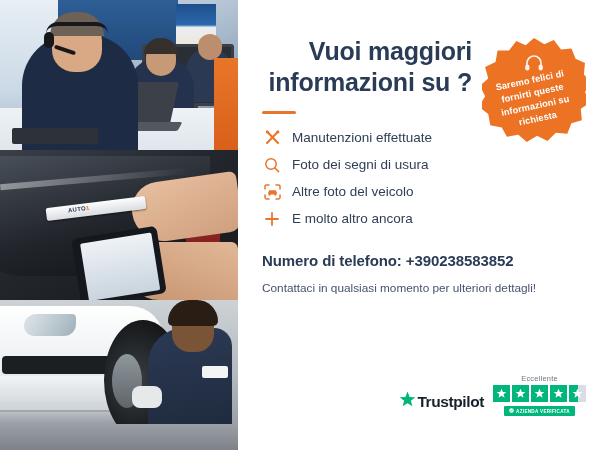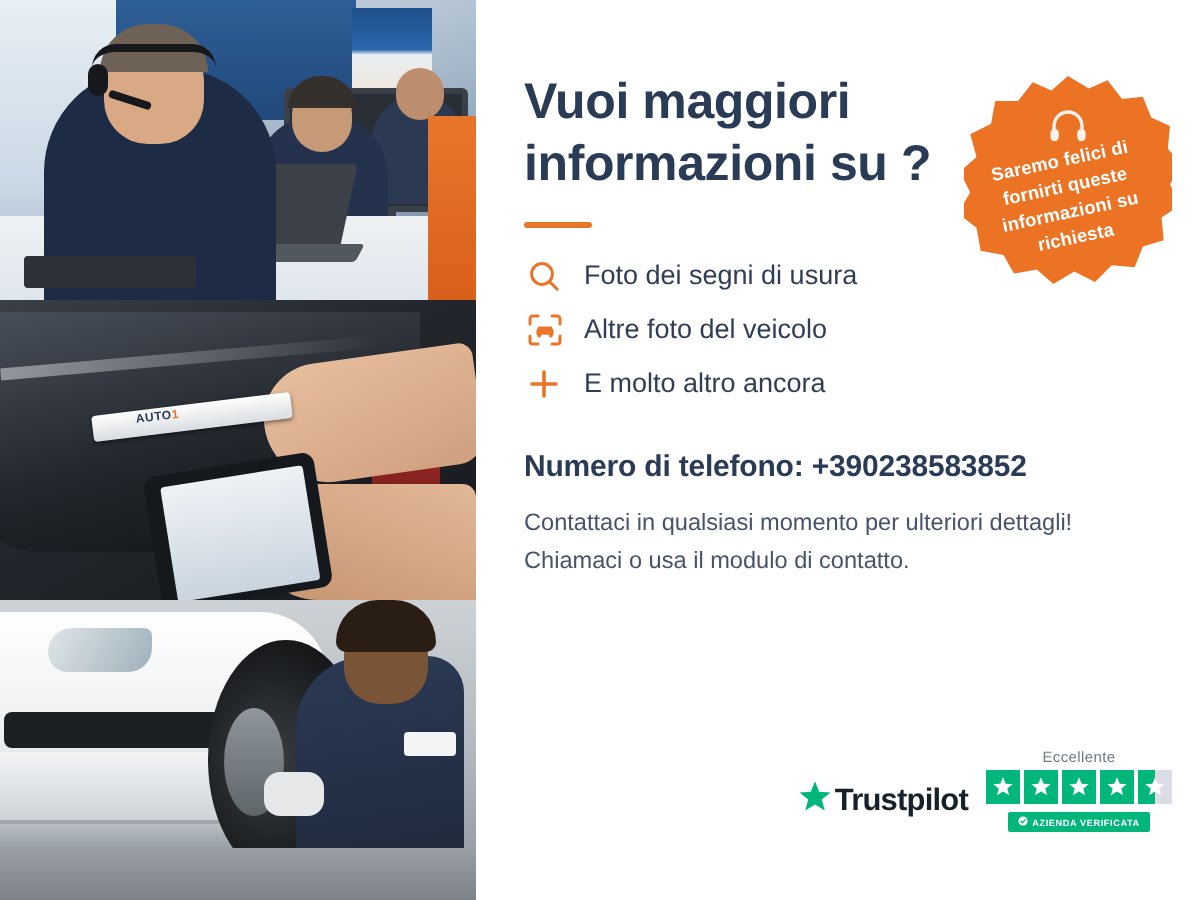--- a/index.html
+++ b/index.html
@@ -110,21 +110,21 @@
   .p3 .patch { position:absolute; right:10px; top:66px; width:26px; height:12px;
     background:#f2f4f5; border-radius:2px; }
   .p3 .bench { position:absolute; left:0; bottom:0; width:238px; height:26px;
     background:linear-gradient(180deg,#9aa0a5,#7c8287); }
   .p3 .lift { position:absolute; left:0; bottom:24px; width:120px; height:14px;
     background:linear-gradient(180deg,#b9bfc4,#939a9f); }
 
   
   .panel { flex:1; position:relative; background:#fff; padding:36px 0 0 24px; }
   .headline { font-size:25px; line-height:1.22; font-weight:700; color:#2a3b56;
-    letter-spacing:-.2px; max-width:210px; }
+    letter-spacing:-.2px; max-width:210px;text-align:right; }
   .rule { width:34px; height:3px; background:#e8762a; margin:14px 0 10px 0; border-radius:2px; }
 
   .list { list-style:none; margin-top:2px; }
   .list li { display:flex; align-items:center; height:27px; }
   .ico { width:20px; height:20px; flex:none; margin-right:10px;
     display:flex; align-items:center; justify-content:center; color:#e8762a; }
   .ico svg { display:block; }
   .ltxt { font-size:13.5px; color:#2f3e55; }
 
   .phone { margin-top:20px; font-size:15px; font-weight:700; color:#2a3b56; letter-spacing:-.1px; }
@@ -221,20 +221,33 @@
   </div>
 
   <div class="panel">
 
     <div class="headline">Vuoi maggiori informazioni su ?</div>
     <div class="rule"></div>
 
     <ul class="list">
       <li>
         <span class="ico">
+          <svg width="17" height="17" viewBox="0 0 17 17">
+              <g stroke="#e8762a" stroke-width="2.1" stroke-linecap="round">
+                <path d="M3 2.6l11 11.4"></path>
+                <path d="M14 2.6L3 14"></path>
+              </g>
+              <circle cx="3.4" cy="3" r="1.6" fill="#e8762a"></circle>
+              <circle cx="13.8" cy="3" r="1.6" fill="#e8762a"></circle>
+            </svg>
+        </span>
+        <span class="ltxt">Manutenzioni effettuate</span>
+      </li>
+      <li>
+        <span class="ico">
           <svg width="16" height="16" viewBox="0 0 16 16">
               <circle cx="7" cy="7" r="5.2" fill="none" stroke="#e8762a" stroke-width="1.5"></circle>
               <path d="M10.8 10.8L14.6 14.6" stroke="#e8762a" stroke-width="1.5" stroke-linecap="round"></path>
             </svg>
         </span>
         <span class="ltxt">Foto dei segni di usura</span>
       </li>
       <li>
         <span class="ico">
           <svg width="17" height="16" viewBox="0 0 17 16">
@@ -260,21 +273,20 @@
               </g>
             </svg>
         </span>
         <span class="ltxt">E molto altro ancora</span>
       </li>
     </ul>
 
     <div class="phone">Numero di telefono: +390238583852</div>
     <div class="sub">
       <div>Contattaci in qualsiasi momento per ulteriori dettagli!</div>
-      <div>Chiamaci o usa il modulo di contatto.</div>
     </div>
 
     <div class="badge">
       <div class="blob"></div>
       <span class="hs">
         <svg width="20" height="18" viewBox="0 0 20 18">
             <path d="M3 12V9a7 7 0 0114 0v3" fill="none" stroke="#ffffff" stroke-width="1.7" stroke-linecap="round"></path>
             <rect x="1.2" y="10.4" width="4.2" height="6.2" rx="2.1" fill="#ffffff"></rect>
             <rect x="14.6" y="10.4" width="4.2" height="6.2" rx="2.1" fill="#ffffff"></rect>
           </svg>

